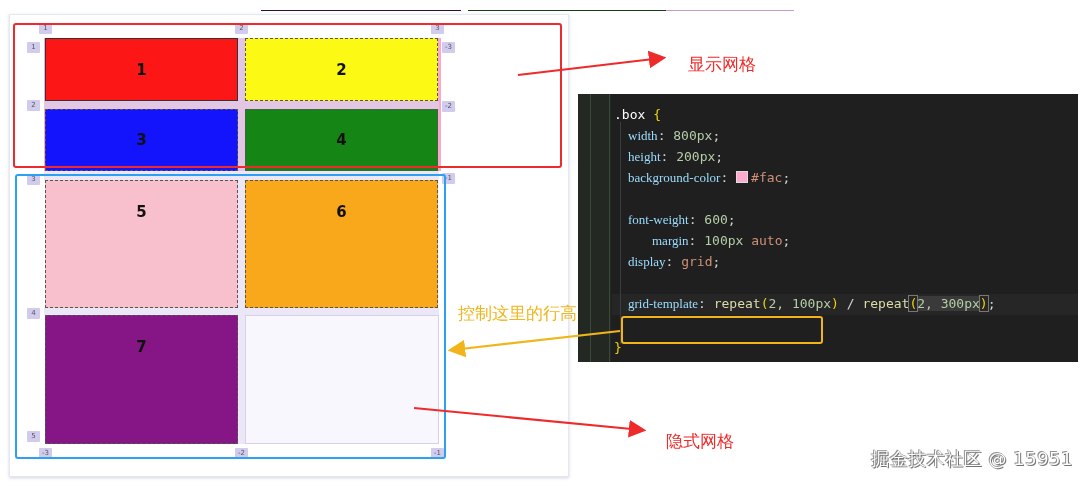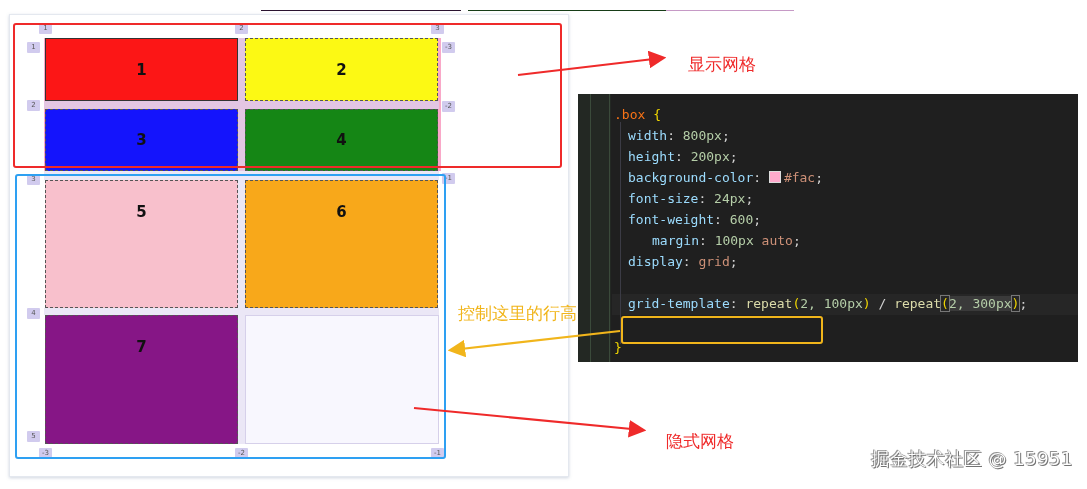--- a/index.html
+++ b/index.html
@@ -62,23 +62,23 @@
   .code-panel {
     position:absolute; left:578px; top:94px; width:500px; height:268px;
     background:#1f1f1f; overflow:hidden;
     font-family:"DejaVu Sans Mono", "Liberation Mono", monospace;
     font-size:13px;
   }
   .code-gutter { position:absolute; left:0; top:0; width:33px; height:100%; background:#232823; }
   .guide { position:absolute; top:0; bottom:0; width:1px; background:#3a4a3a; }
   .code-line { position:absolute; left:36px; height:21px; line-height:21px; white-space:pre; color:#d4d4d4; }
   .indent-bar { position:absolute; left:42px; top:28px; width:1px; height:222px; background:#3b3b45; }
-  .sel { color:#f97316; }
+  .sel { color:#ffffff; }
   .brace { color:#f1d700; }
-  .prop { color:#9cdcfe; }
+  .prop { color:#9cdcfe;font-family:Liberation Serif, serif; }
   .num { color:#b5cea8; }
   .kw { color:#ce9178; }
   .punc { color:#d4d4d4; }
   .fn { color:#dcdcaa; }
   .paren { color:#f1d700; }
   .swatch { display:inline-block; width:10px; height:10px; background:#ffaacc; border:1px solid #ddd; vertical-align:-1px; margin-right:3px; }
   .hl-box {
     position:absolute; left:621px; top:316px; width:202px; height:28px;
     border:2px solid #f1b51b; border-radius:3px; box-sizing:border-box;
   }
@@ -158,21 +158,20 @@
   <div class="guide" style="left:12px;"></div>
   <div class="guide" style="left:31px;"></div>
   <div class="cursor-row"></div>
   <div class="indent-bar"></div>
 
   <div class="code-line" style="top:10px;"><span class="sel">.box</span> <span class="brace">{</span></div>
 
   <div class="code-line" style="top:31px;left:50px;"><span class="prop">width</span><span class="punc">: </span><span class="num">800px</span><span class="punc">;</span></div>
   <div class="code-line" style="top:52px;left:50px;"><span class="prop">height</span><span class="punc">: </span><span class="num">200px</span><span class="punc">;</span></div>
   <div class="code-line" style="top:73px;left:50px;"><span class="prop">background-color</span><span class="punc">: </span><span class="swatch"></span><span class="kw">#fac</span><span class="punc">;</span></div>
-  <div class="code-line" style="top:94px;left:50px;"><span class="prop">font-size</span><span class="punc">: </span><span class="num">24px</span><span class="punc">;</span></div>
   <div class="code-line" style="top:115px;left:50px;"><span class="prop">font-weight</span><span class="punc">: </span><span class="num">600</span><span class="punc">;</span></div>
   <div class="code-line" style="top:136px;left:50px;margin-left:24px;"><span class="prop">margin</span><span class="punc">: </span><span class="num">100px</span> <span class="kw">auto</span><span class="punc">;</span></div>
   <div class="code-line" style="top:157px;left:50px;"><span class="prop">display</span><span class="punc">: </span><span class="kw">grid</span><span class="punc">;</span></div>
   <div class="code-line" style="top:199px;left:50px;"><span class="prop">grid-template</span><span class="punc">: </span><span class="fn">repeat</span><span class="paren">(</span><span class="num">2, 100px</span><span class="paren">)</span><span class="punc"> / </span><span class="fn">repeat</span><span class="paren" style="outline:1px solid #777;">(</span><span class="num" style="background:#3a3a3a;">2, 300px</span><span class="paren" style="outline:1px solid #777;">)</span><span class="punc">;</span></div>
 
   <div class="code-line" style="top:243px;"><span class="brace">}</span></div>
 </div>
 <div class="hl-box"></div>
 
 <div class="note note-red" style="left:688px;top:53px;">显示网格</div>

